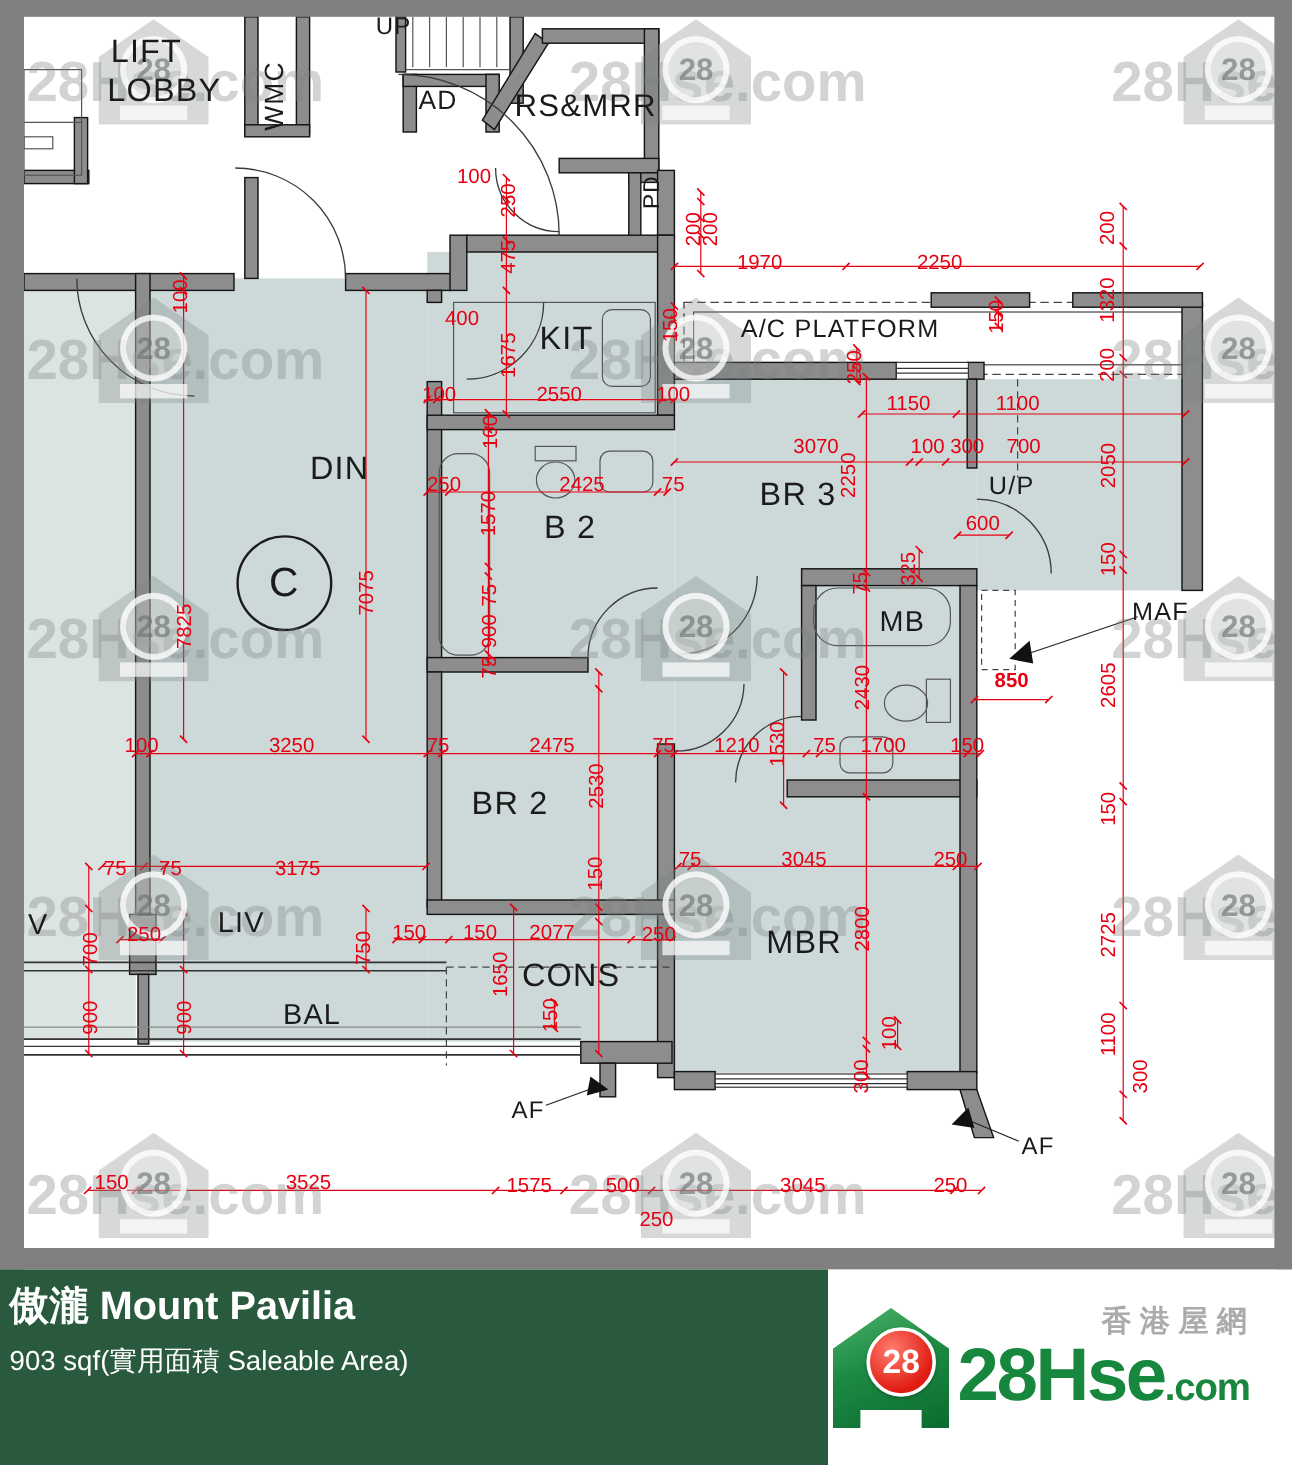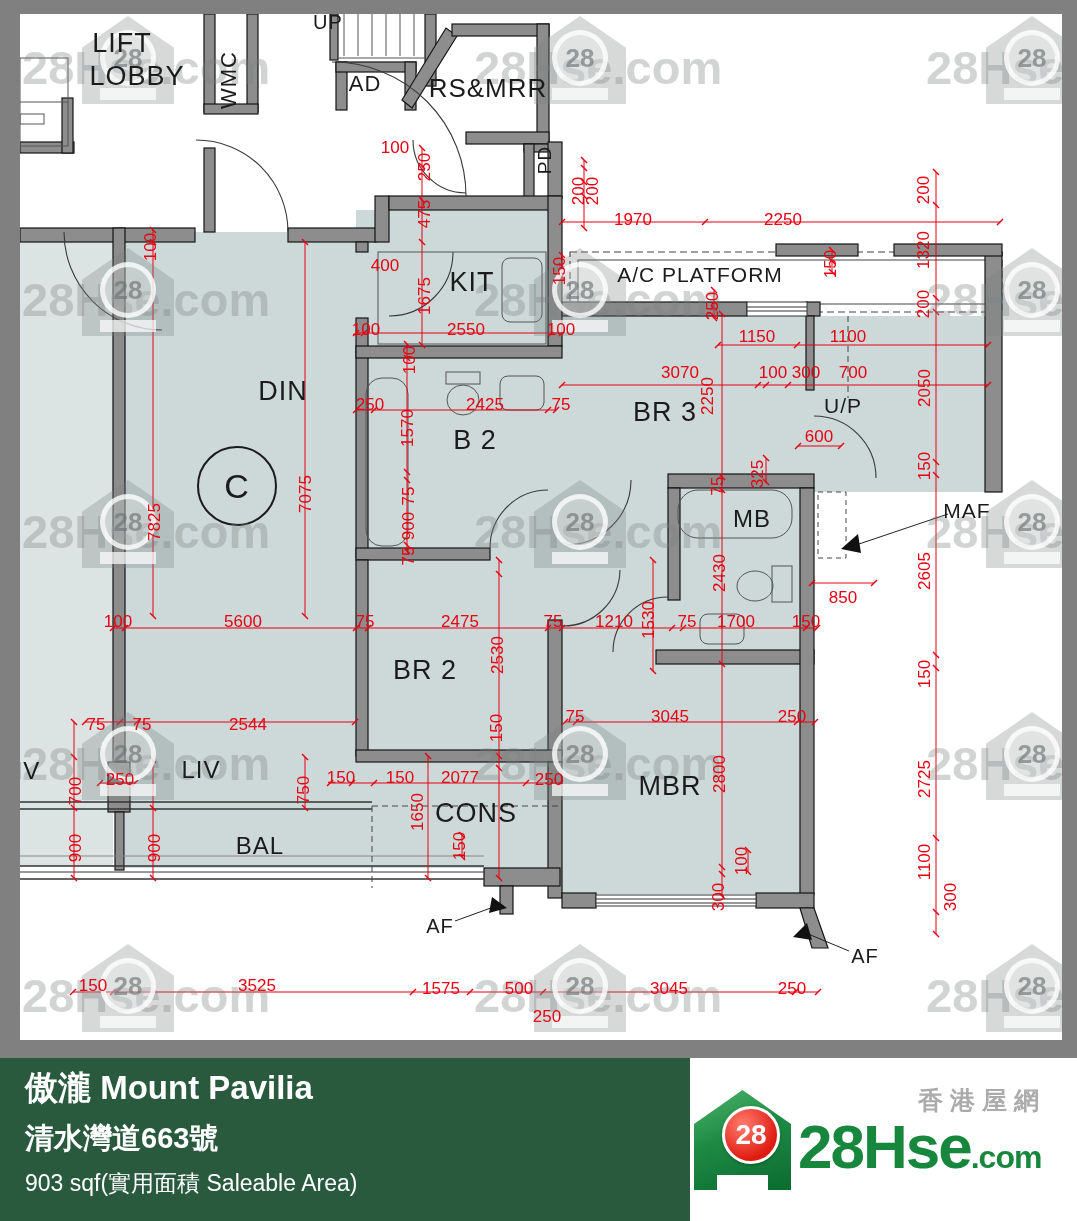--- a/index.html
+++ b/index.html
@@ -24,21 +24,21 @@
         background:rgba(122,128,128,.30);}
   .wm-b{position:absolute;left:50%;top:48%;transform:translate(-50%,-50%);width:46px;height:46px;
         border:5px solid rgba(255,255,255,.75);border-radius:50%;text-align:center;
         font:bold 26px/46px "Liberation Sans",sans-serif;color:rgba(110,115,115,.65);
         background:rgba(255,255,255,.25);}
   .wm-h::after{content:"";position:absolute;left:20%;bottom:5%;width:60%;height:13%;
         background:rgba(255,255,255,.7);}
   
   .footer{position:absolute;left:0;top:1058px;width:1077px;height:163px;display:flex;z-index:6;}
   .f-green{width:690px;height:100%;background:#2A5A3E;color:#fff;box-sizing:border-box;
-           padding:8px 0 0 25px;}
+           padding:8px 0 0 8px;}
   .f-l1{font-size:33px;font-weight:bold;margin-bottom:8px;}
   .f-l2{font-size:29px;font-weight:bold;margin-bottom:9px;}
   .f-l3{font-size:25px;margin-bottom:9px;}
   .f-l4{font-size:23px;}
   .f-white{flex:1;height:100%;background:#fff;position:relative;}
   .lg-h{position:absolute;left:4px;top:32px;width:97px;height:100px;
         clip-path:polygon(50% 0,100% 34%,100% 100%,0 100%,0 34%);
         background:linear-gradient(160deg,#4cb36a 0%,#1d8a44 45%,#0b6b30 100%);}
   .lg-h::after{content:"";position:absolute;left:24%;bottom:0;width:52%;height:15%;background:#fff;}
   .lg-b{position:absolute;left:32px;top:48px;width:52px;height:52px;border-radius:50%;
@@ -380,50 +380,50 @@
       <div class="dim" style="left: 485px; top: 404px;">2425</div>
       <div class="dim" style="left: 561px; top: 404px;">75</div>
       <div class="dim rot" style="left: 409px; top: 360px;">100</div>
       <div class="dim rot" style="left: 407px; top: 428px;">1570</div>
       <div class="dim rot" style="left: 408px; top: 496px;">75</div>
       <div class="dim rot" style="left: 408px; top: 526px;">900</div>
       <div class="dim rot" style="left: 408px; top: 556px;">75</div>
       <div class="dim rot" style="left: 154px; top: 522px;">7825</div>
       <div class="dim rot" style="left: 305px; top: 494px;">7075</div>
       <div class="dim" style="left: 118px; top: 621px;">100</div>
-      <div class="dim" style="left: 243px; top: 621px;">5600</div>
+      <div class="dim" style="left: 243px; top: 621px;">3250</div>
       <div class="dim" style="left: 365px; top: 621px;">75</div>
       <div class="dim" style="left: 460px; top: 621px;">2475</div>
       <div class="dim" style="left: 553px; top: 621px;">75</div>
       <div class="dim" style="left: 614px; top: 621px;">1210</div>
       <div class="dim" style="left: 687px; top: 621px;">75</div>
       <div class="dim" style="left: 736px; top: 621px;">1700</div>
       <div class="dim" style="left: 806px; top: 621px;">150</div>
       <div class="dim rot" style="left: 648px; top: 620px;">1530</div>
       <div class="dim rot" style="left: 497px; top: 655px;">2530</div>
       <div class="dim rot" style="left: 719px; top: 573px;">2430</div>
-      <div class="dim" style="left: 843px; top: 597px;">850</div>
+      <div class="dim" style="left: 843px; top: 567px; font-weight: bold;">850</div>
       <div class="dim rot" style="left: 924px; top: 571px;">2605</div>
       <div class="dim rot" style="left: 924px; top: 674px;">150</div>
       <div class="dim rot" style="left: 924px; top: 779px;">2725</div>
       <div class="dim rot" style="left: 924px; top: 862px;">1100</div>
       <div class="dim rot" style="left: 950px; top: 897px;">300</div>
       <div class="dim rot" style="left: 923px; top: 190px;">200</div>
       <div class="dim rot" style="left: 923px; top: 250px;">1320</div>
       <div class="dim rot" style="left: 923px; top: 304px;">200</div>
       <div class="dim rot" style="left: 924px; top: 388px;">2050</div>
       <div class="dim rot" style="left: 924px; top: 466px;">150</div>
       <div class="dim rot" style="left: 496px; top: 728px;">150</div>
       <div class="dim" style="left: 575px; top: 716px;">75</div>
       <div class="dim" style="left: 670px; top: 716px;">3045</div>
       <div class="dim" style="left: 792px; top: 716px;">250</div>
       <div class="dim rot" style="left: 719px; top: 774px;">2800</div>
       <div class="dim" style="left: 96px; top: 724px;">75</div>
       <div class="dim" style="left: 142px; top: 724px;">75</div>
-      <div class="dim" style="left: 248px; top: 724px;">2544</div>
+      <div class="dim" style="left: 248px; top: 724px;">3175</div>
       <div class="dim" style="left: 120px; top: 779px;">250</div>
       <div class="dim rot" style="left: 75px; top: 791px;">700</div>
       <div class="dim rot" style="left: 75px; top: 848px;">900</div>
       <div class="dim rot" style="left: 154px; top: 848px;">900</div>
       <div class="dim rot" style="left: 303px; top: 790px;">750</div>
       <div class="dim" style="left: 341px; top: 777px;">150</div>
       <div class="dim" style="left: 400px; top: 777px;">150</div>
       <div class="dim" style="left: 460px; top: 777px;">2077</div>
       <div class="dim" style="left: 549px; top: 779px;">250</div>
       <div class="dim rot" style="left: 417px; top: 812px;">1650</div>
@@ -440,21 +440,20 @@
     </div>
 
   <div class="frame" style="left:0;top:0;width:1077px;height:14px;"></div>
   <div class="frame" style="left:0;top:0;width:20px;height:1058px;"></div>
   <div class="frame" style="left:1062px;top:0;width:15px;height:1058px;"></div>
   <div class="frame" style="left:0;top:1040px;width:1077px;height:18px;"></div>
 
   <div class="footer">
     <div class="f-green">
       <div class="f-l1">傲瀧 Mount Pavilia</div>
-      <div class="f-l2">清水灣道663號</div>
       <div class="f-l4">903 sqf(實用面積 Saleable Area)</div>
     </div>
     <div class="f-white">
       <div class="lg-h"></div>
       <div class="lg-b">28</div>
       <div class="lg-t"><span>28Hse</span><span class="lg-c">.com</span></div>
       <div class="lg-tag">香港屋網</div>
     </div>
   </div>
 </div>

